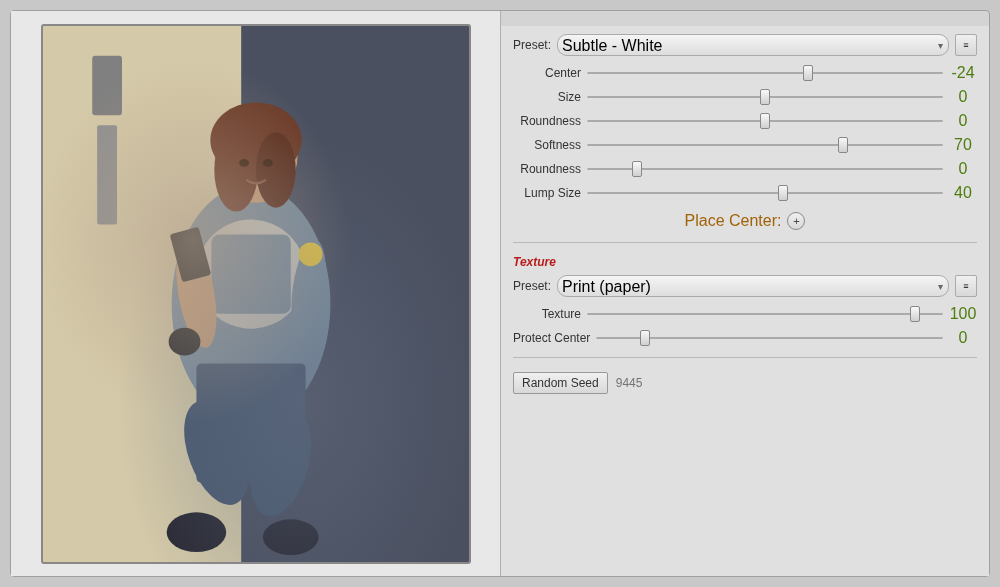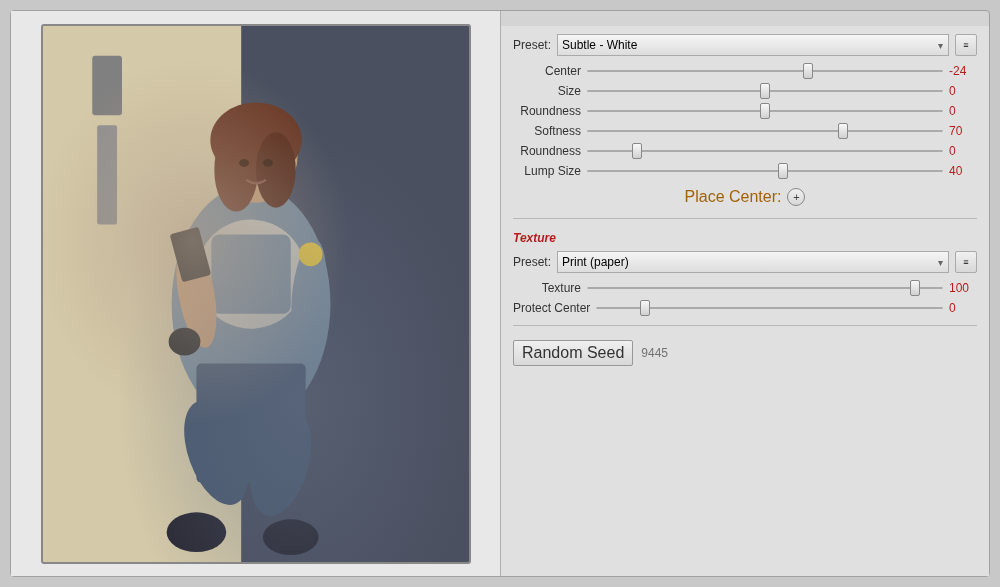--- a/index.html
+++ b/index.html
@@ -84,22 +84,22 @@
     .preset-label {
       font-size: 12px;
       color: #333;
       min-width: 38px;
     }
     .preset-select {
       flex: 1;
       height: 22px;
       background: linear-gradient(to bottom, #f5f5f5, #ddd);
       border: 1px solid #aaa;
-      border-radius: 0;
-      font-size: 12px;
+      border-radius: 10px;
+      font-size: 16px;
       padding: 0 4px;
       appearance: none;
       -webkit-appearance: none;
       cursor: pointer;
       padding-right: 20px;
       position: relative;
     }
     .select-wrapper {
       flex: 1;
       position: relative;
@@ -160,23 +160,23 @@
       width: 10px;
       height: 16px;
       background: linear-gradient(to bottom, #f8f8f8, #d0d0d0);
       border: 1px solid #888;
       border-radius: 2px;
       cursor: pointer;
       transform: translateX(-50%);
     }
     .slider-value {
       min-width: 28px;
-      text-align: left;
-      font-size: 12px;
-      color: #b91c1c;
+      text-align: center;
+      font-size: 16px;
+      color: #4d7c0f;
     }
     .place-center-row {
       display: flex;
       align-items: center;
       justify-content: center;
       gap: 6px;
       margin: 4px 0;
     }
     .place-center-label {
       font-size: 16px;
@@ -204,21 +204,21 @@
       display: flex;
       align-items: center;
       gap: 8px;
       margin-top: 6px;
     }
     .random-seed-btn {
       padding: 3px 8px;
       background: linear-gradient(to bottom, #f0f0f0, #d8d8d8);
       border: 1px solid #999;
       border-radius: 2px;
-      font-size: 16px;
+      font-size: 12px;
       cursor: pointer;
       color: #333;
     }
     .random-seed-value {
       font-size: 12px;
       color: #737373;
     }
   </style>
 </head>
 <body>

